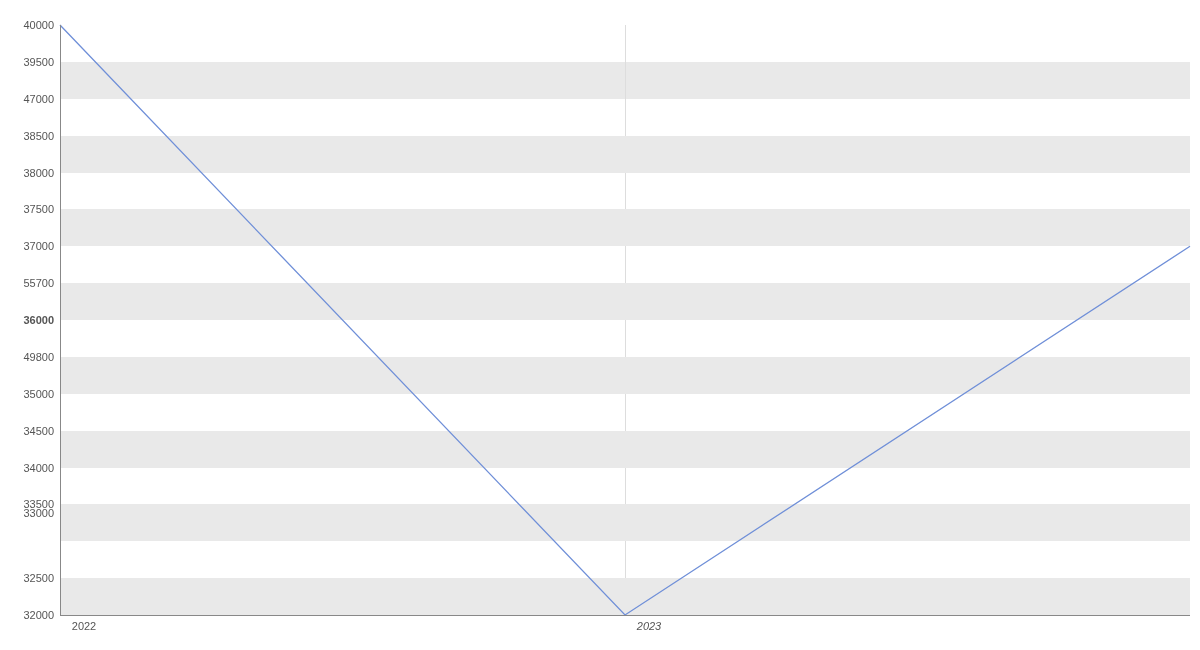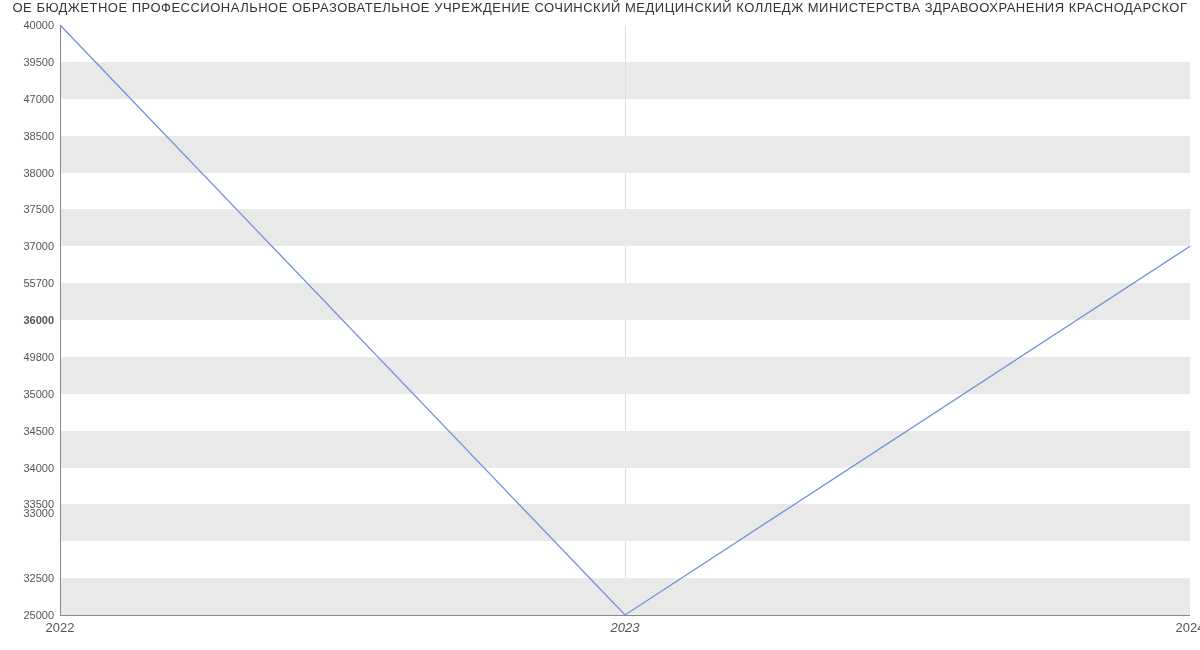--- a/index.html
+++ b/index.html
@@ -46,61 +46,61 @@
     right: 1146px;
     width: 50px;
     text-align: right;
     font-size: 11px;
     color: #555;
     transform: translateY(-50%);
   }
   .x-tick-label {
     position: absolute;
     top: 620px;
-    font-size: 13px;
+    font-size: 11px;
     color: #555;
     transform: translateX(-50%);
+    margin-left: 24px;
   }
   .axis-line {
     position: absolute;
     background: #888;
   }
   svg.line-layer {
     position: absolute;
     left: 0;
     top: 0;
     width: 100%;
     height: 100%;
     overflow: visible;
   }
 </style>
 </head>
 <body>
 
 <div class="chart-container">
-  <div class="title">ОЕ БЮДЖЕТНОЕ ПРОФЕССИОНАЛЬНОЕ ОБРАЗОВАТЕЛЬНОЕ УЧРЕЖДЕНИЕ СОЧИНСКИЙ МЕДИЦИНСКИЙ КОЛЛЕДЖ МИНИСТЕРСТВА ЗДРАВООХРАНЕНИЯ КРАСНОДАРСКОГ</div>
 
   <div class="plot-area">
       <div class="grid-band" style="top: 36.875px; height: 36.875px;"></div>
       <div style="position: absolute; left: 565px; top: 0px; width: 1px; height: 100%; background: rgb(221, 221, 221);"></div>
       <div class="grid-band" style="top: 110.625px; height: 36.875px;"></div>
       <div class="grid-band" style="top: 184.375px; height: 36.875px;"></div>
       <div class="grid-band" style="top: 258.125px; height: 36.875px;"></div>
       <div class="grid-band" style="top: 331.875px; height: 36.875px;"></div>
       <div class="grid-band" style="top: 405.625px; height: 36.875px;"></div>
       <div class="grid-band" style="top: 479.375px; height: 36.875px;"></div>
       <div class="grid-band" style="top: 553.125px; height: 36.875px;"></div>
     <svg class="line-layer" viewBox="0 0 1130 590" preserveAspectRatio="none">
       <polyline id="series-line" fill="none" stroke-width="1.3" points="0,0 565,590 1130,221.25" stroke="#6f8fd8"></polyline>
     </svg>
   </div>
 
   <div class="axis-line" style="left:60px; top:615px; width:1130px; height:1px;"></div>
   <div class="axis-line" style="left:60px; top:25px; width:1px; height:590px;"></div>
-<div class="y-tick-label" style="top: 615px;">25000</div>
+<div class="y-tick-label" style="top: 615px;">32000</div>
     <div class="y-tick-label" style="top: 578.125px;">32500</div>
     <div class="y-tick-label" style="top: 513px;">33000</div>
     <div class="y-tick-label" style="top: 504.375px;">33500</div>
     <div class="y-tick-label" style="top: 467.5px;">34000</div>
     <div class="y-tick-label" style="top: 430.625px;">34500</div>
     <div class="y-tick-label" style="top: 393.75px;">35000</div>
     <div class="y-tick-label" style="top: 356.875px;">49800</div>
     <div class="y-tick-label" style="top: 320px; font-weight: bold;">36000</div>
     <div class="y-tick-label" style="top: 283.125px;">55700</div>
     <div class="y-tick-label" style="top: 246.25px;">37000</div>

